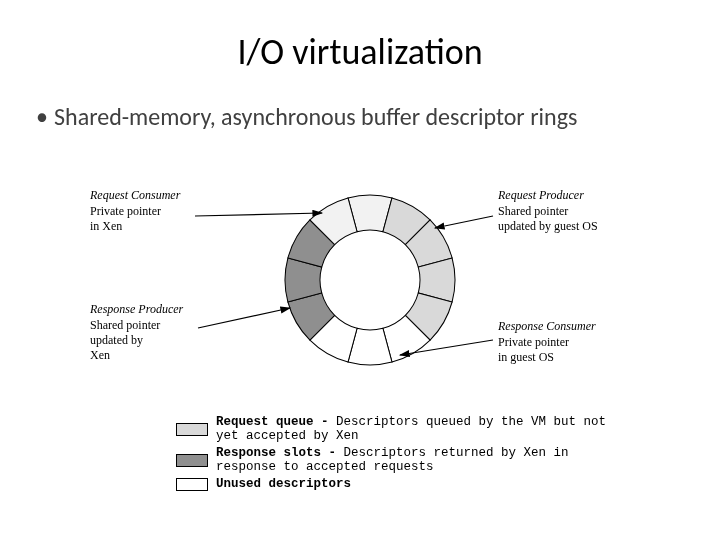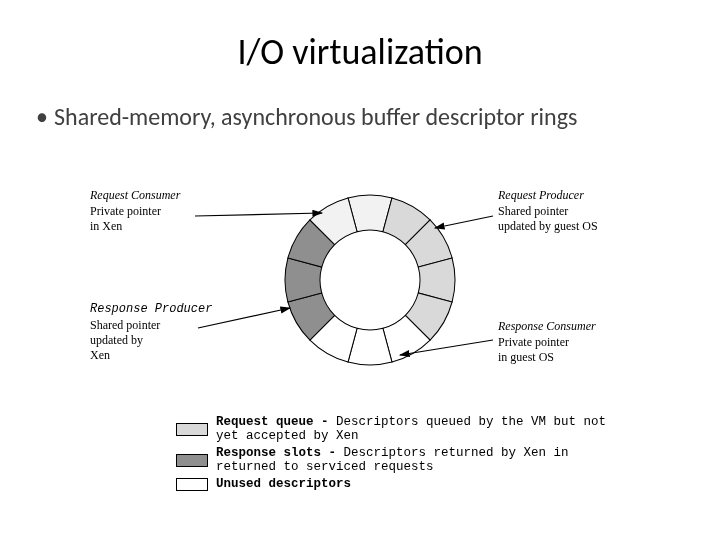--- a/index.html
+++ b/index.html
@@ -88,21 +88,21 @@
 <div class="diagram">
 
   <div class="lbl it" style="left:0px; top:8px;">Request Consumer</div>
   <div class="lbl" style="left:0px; top:24px; white-space:pre;">Private pointer
 in Xen</div>
 
   <div class="lbl it" style="left:408px; top:8px;">Request Producer</div>
   <div class="lbl" style="left:408px; top:24px; white-space:pre;">Shared pointer
 updated by guest OS</div>
 
-  <div class="lbl it" style="left:0px; top:122px;font-family:Liberation Mono, monospace;">Response Producer</div>
+  <div class="lbl it" style="left:0px; top:122px;">Response Producer</div>
   <div class="lbl" style="left:0px; top:138px; white-space:pre;">Shared pointer
 updated by
 Xen</div>
 
   <div class="lbl it" style="left:408px; top:139px;">Response Consumer</div>
   <div class="lbl" style="left:408px; top:155px; white-space:pre;">Private pointer
 in guest OS</div>
 
   <div class="ring-wrap">
     <svg viewBox="0 0 180 180">
@@ -153,21 +153,21 @@
     <line x1="403" y1="160" x2="310" y2="175" stroke="#000" stroke-width="1.2" marker-end="url(#ah)"></line>
   </svg>
 
   <div class="legend">
     <div class="legend-row">
       <div class="swatch" style="background:#d9d9d9"></div>
       <div><b>Request queue -</b><span> Descriptors queued by the VM but not yet accepted by Xen</span></div>
     </div>
     <div class="legend-row">
       <div class="swatch" style="background:#8f8f8f"></div>
-      <div><b>Response slots -</b><span> Descriptors returned by Xen in returned to serviced requests</span></div>
+      <div><b>Response slots -</b><span> Descriptors returned by Xen in response to accepted requests</span></div>
     </div>
     <div class="legend-row">
       <div class="swatch" style="background:#ffffff"></div>
       <div><b>Unused descriptors</b><span></span></div>
     </div>
   </div>
 
 </div>
 
 </body></html>

